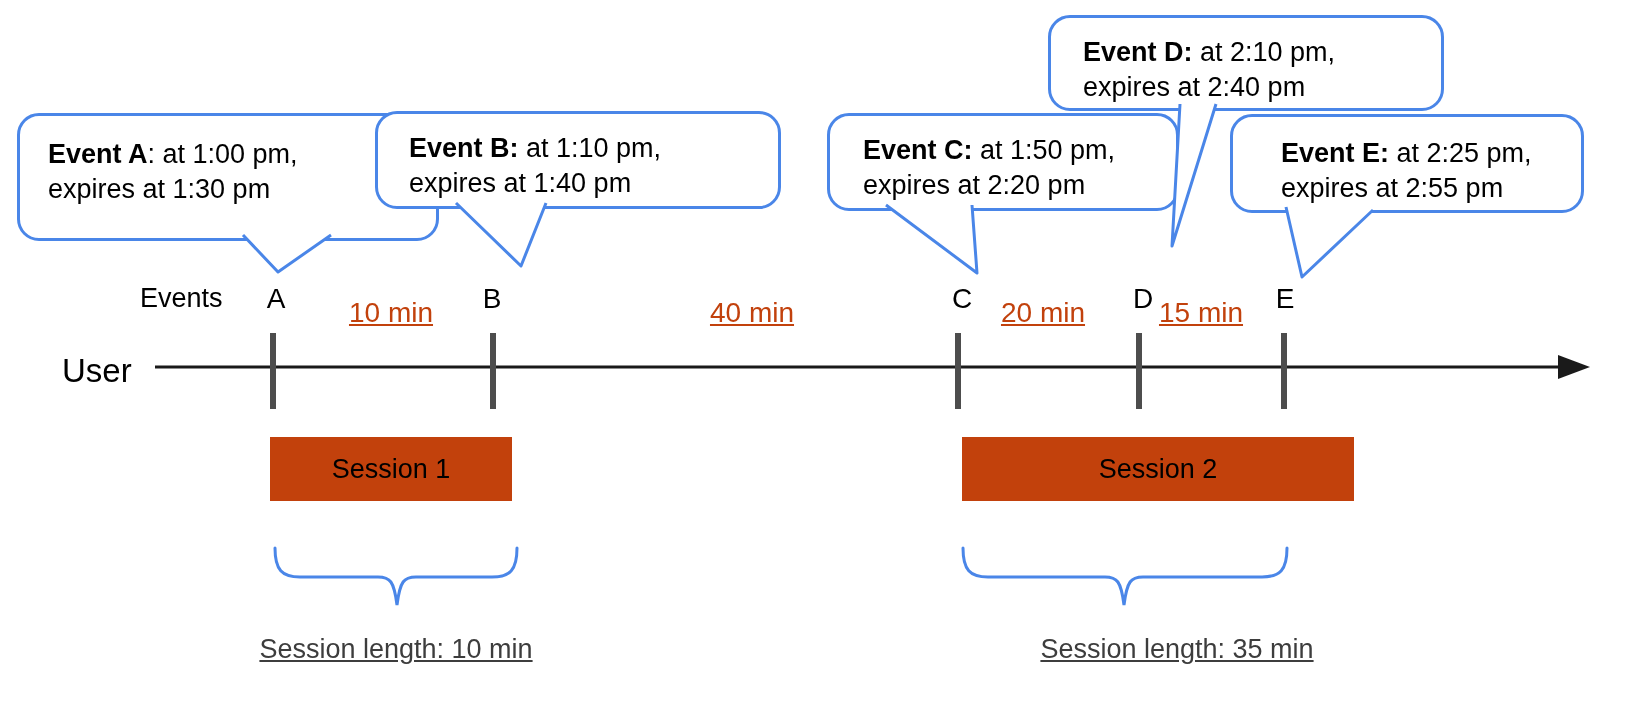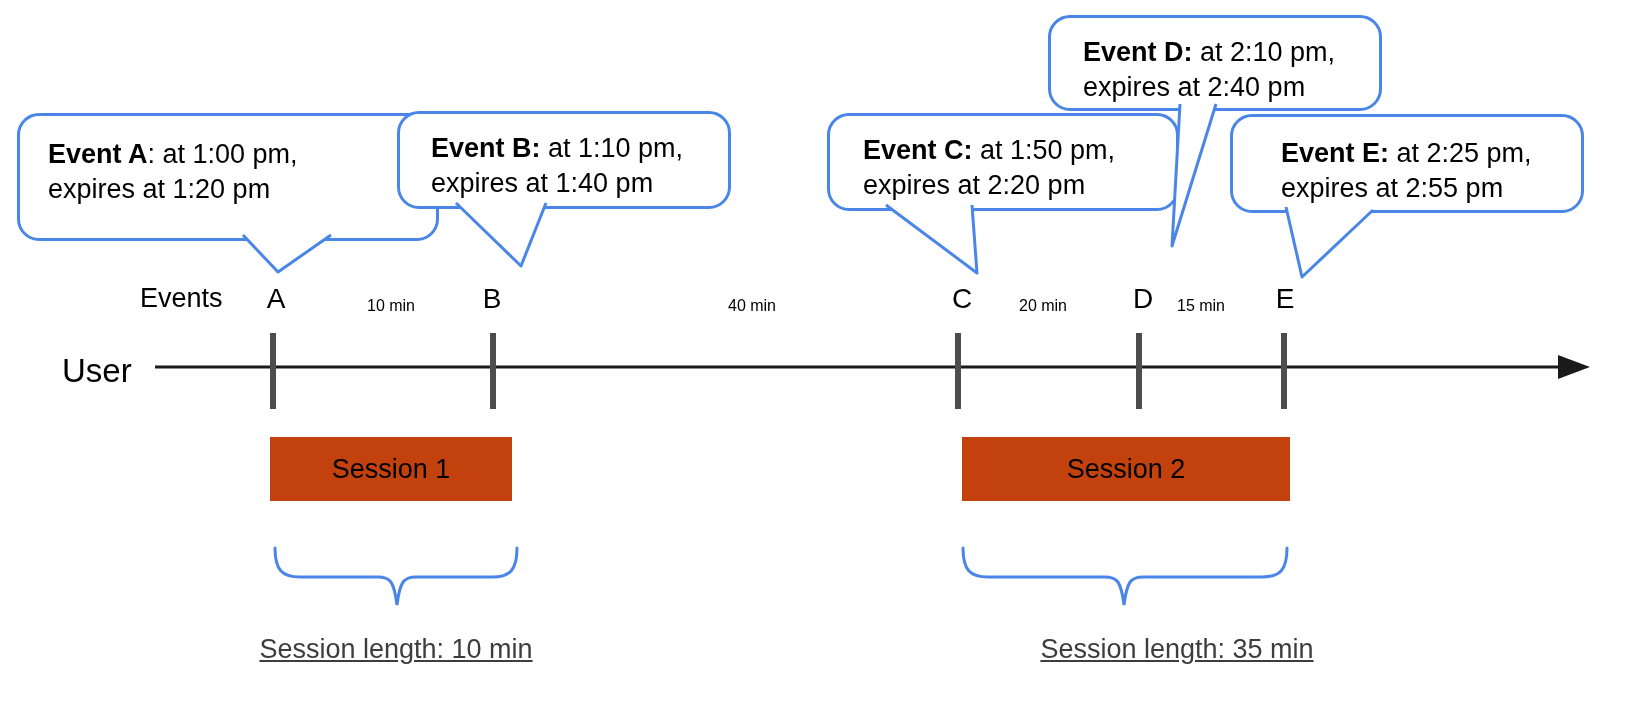--- a/index.html
+++ b/index.html
@@ -21,44 +21,44 @@
     background:#fff;
     border:3px solid #4a86e8;
     border-radius:22px;
     box-sizing:border-box;
     z-index:2;
     font-size:27px;
     line-height:35px;
   }
   .bubble .bold{font-weight:bold;}
   #bubble-a{left:17px;  top:113px; width:422px; height:128px; padding:21px 10px 0 28px;}
-  #bubble-b{left:397px; top:111px; width:334px; height:98px;  padding:17px 10px 0 31px;}
+  #bubble-b{left:375px; top:111px; width:406px; height:98px;  padding:17px 10px 0 31px;}
   #bubble-c{left:827px; top:113px; width:352px; height:98px;  padding:17px 10px 0 33px;}
-  #bubble-d{left:1048px;top:15px;  width:334px; height:96px;  padding:17px 10px 0 32px;}
+  #bubble-d{left:1048px;top:15px;  width:396px; height:96px;  padding:17px 10px 0 32px;}
   #bubble-e{left:1230px;top:114px; width:354px; height:99px;  padding:19px 10px 0 48px;}
 
   
   .axis-label{position:absolute;font-size:27px;z-index:1;white-space:nowrap;}
   #label-user{left:62px;top:352px;font-size:33px;}
   #label-events{left:140px;top:283px;}
   .event-letter{position:absolute;top:283px;font-size:28px;transform:translateX(-50%);z-index:1;}
   #letter-a{left:276px;} #letter-b{left:492px;} #letter-c{left:962px;}
   #letter-d{left:1143px;} #letter-e{left:1285px;}
-  .gap-label{position:absolute;top:297px;font-size:16px;color:#000000;transform:translateX(-50%);z-index:1;white-space:nowrap;}
+  .gap-label{position:absolute;top:297px;font-size:28px;color:#c2410c;transform:translateX(-50%);z-index:1;white-space:nowrap;text-decoration:underline;}
   #gap-ab{left:391px;} #gap-bc{left:752px;} #gap-cd{left:1043px;} #gap-de{left:1201px;}
 
   
   .session-box{
     position:absolute;top:437px;height:64px;
     background:#c2410c;
     display:flex;align-items:center;justify-content:center;
     font-size:27px;z-index:1;
   }
   #session-1{left:270px;width:242px;}
-  #session-2{left:962px;width:328px;}
+  #session-2{left:962px;width:392px;}
 
   .session-length{
     position:absolute;top:634px;font-size:27px;color:#3d3d3d;
     transform:translateX(-50%);z-index:1;white-space:nowrap;text-decoration:underline;
   }
   #session-length-1{left:396px;}
   #session-length-2{left:1177px;}
 </style>
 </head>
 <body>
@@ -77,21 +77,21 @@
     <line x1="1284" y1="333" x2="1284" y2="409" stroke="#4d4d4d" stroke-width="6"></line>
 
     <path d="M275,548 C275,570 282,577 300,577 L378,577 C390,577 394,581 397,605
              C400,581 404,577 416,577 L492,577 C510,577 517,570 517,548" fill="none" stroke="#4a86e8" stroke-width="3" stroke-linecap="round"></path>
     <path d="M963,548 C963,570 970,577 988,577 L1105,577 C1117,577 1121,581 1124,605
              C1127,581 1131,577 1143,577 L1262,577 C1280,577 1287,570 1287,548" fill="none" stroke="#4a86e8" stroke-width="3" stroke-linecap="round"></path>
   </svg>
 
   <div class="bubble" id="bubble-a">
     <span class="bold">Event A</span><span>: at 1:00 pm,</span><br>
-    <span>expires at 1:20 pm</span>
+    <span>expires at 1:30 pm</span>
   </div>
   <div class="bubble" id="bubble-b">
     <span class="bold">Event B:</span><span> at 1:10 pm,</span><br>
     <span>expires at 1:40 pm</span>
   </div>
   <div class="bubble" id="bubble-c">
     <span class="bold">Event C:</span><span> at 1:50 pm,</span><br>
     <span>expires at 2:20 pm</span>
   </div>
   <div class="bubble" id="bubble-d">

